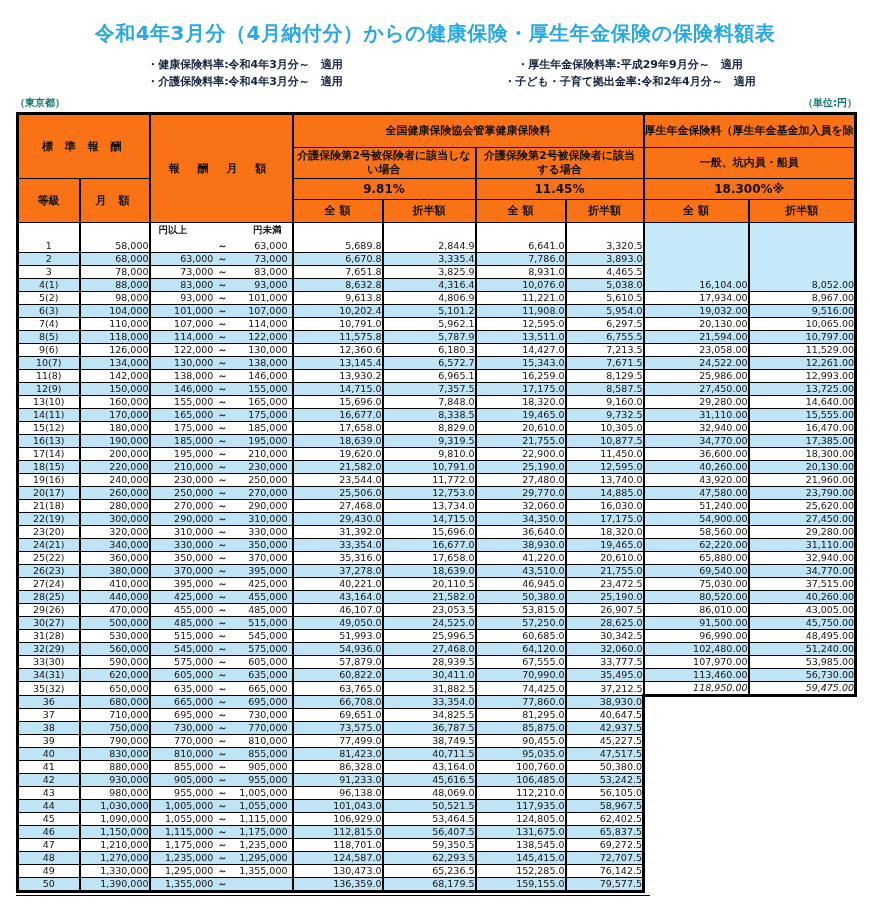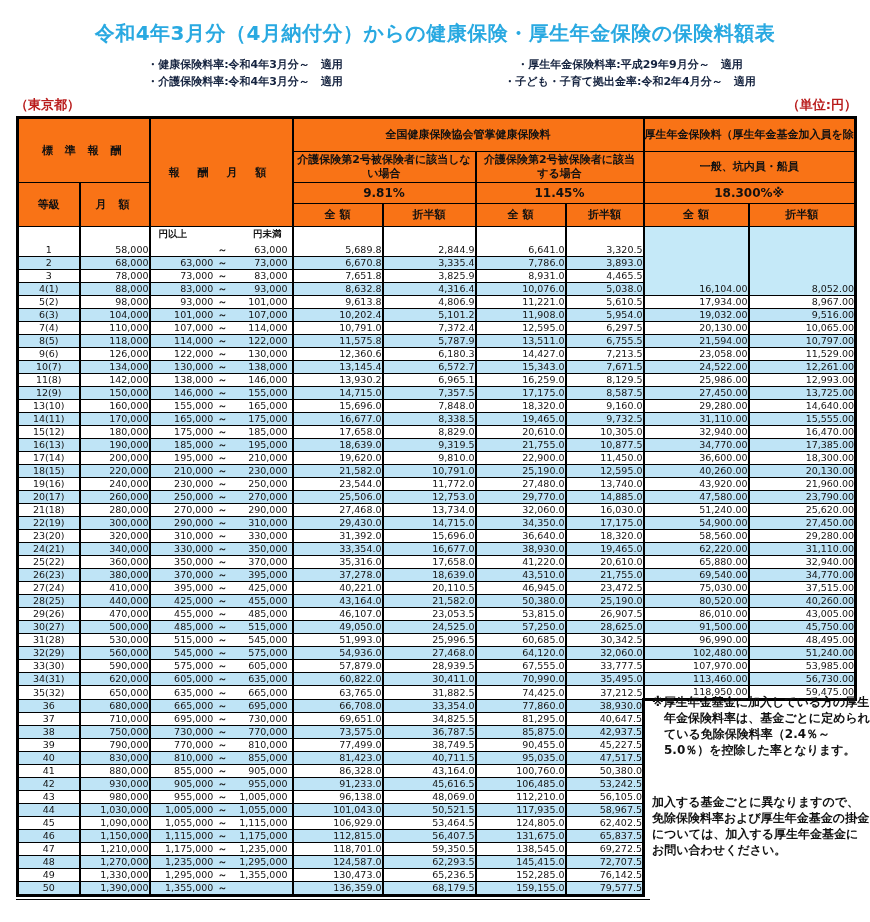--- a/index.html
+++ b/index.html
@@ -21,21 +21,21 @@
     grid-template-columns:290px auto;
     grid-auto-flow:row;
     font-size:11px;font-weight:bold;
     line-height:17px;
     color:#15233f;
     text-align:center;
   }
   .meta-row{
     width:842px;margin:6px 16px 2px 15px;
     display:flex;justify-content:space-between;align-items:flex-end;
-    font-size:13px;font-weight:bold;color:#b91c1c;
+    font-size:10px;font-weight:bold;color:#0f766e;
   }
   .table-wrap{position:relative;margin-left:16px;width:852px;}
   table.premium{
     border-collapse:collapse;table-layout:fixed;
     width:838px;background:#fff;
   }
   table.premium th,table.premium td{
     border:1px solid #000;
     border-left-width:2px;border-right-width:2px;
     padding:0;overflow:hidden;white-space:nowrap;
@@ -58,21 +58,21 @@
   .pension-sub{font-size:11px;font-weight:bold;letter-spacing:0;}
   tbody td{
     height:12px;font-size:9.5px;line-height:12px;
     vertical-align:middle;color:#141414;
   }
   tbody tr.tall td{height:29px;vertical-align:bottom;}
   tbody tr.alt td{background:#BFE4F6;}
   td.num{text-align:right;padding-right:5px;}
   td.c-grade{text-align:center;}
   td.pens.merged{background:#C5E9F8 !important;vertical-align:bottom;}
-  tr.pens-end td.pens{border-bottom-width:3px;}
+  tr.pens-end td.pens{border-bottom-width:3px;font-style:italic;}
   tr.last td{border-bottom-width:3px;}
   .range-line{display:flex;align-items:flex-end;padding:0 4px;}
   .range-line .lo{flex:1.05;text-align:right;}
   .range-line .tl{width:18px;text-align:center;font-weight:bold;}
   .range-line .hi{flex:1;text-align:right;}
   .range-labels{
     display:flex;justify-content:space-between;
     padding:1px 10px 5px 8px;font-size:9.5px;font-weight:bold;line-height:10px;
   }
   .bottom-rule{width:634px;height:1px;background:#000;margin-top:2px;}
@@ -246,21 +246,21 @@
           <td class="c-grade edge-l">7(4)</td>
           <td class="num">110,000</td>
           <td>
             <div class="range-line">
               <span class="lo">107,000</span>
               <span class="tl">～</span>
               <span class="hi">114,000</span>
             </div>
           </td>
           <td class="num">10,791.0</td>
-          <td class="num">7,372.4</td>
+          <td class="num">5,962.1</td>
           <td class="num">12,595.0</td>
           <td class="num">6,297.5</td>
           <td class="num pens">20,130.00</td>
           <td class="num pens edge-r">10,065.00</td>
         </tr>
         <tr class="alt">
           <td class="c-grade edge-l">8(5)</td>
           <td class="num">118,000</td>
           <td>
             <div class="range-line">
@@ -957,17 +957,13 @@
           </td>
           <td class="num">136,359.0</td>
           <td class="num">68,179.5</td>
           <td class="num">159,155.0</td>
           <td class="num edge-r">79,577.5</td>
         </tr>
       </tbody>
   </table>
   <div class="bottom-rule"></div>
 
-  <div class="side-notes">
-    <p class="note-1">※厚生年金基金に加入している方の厚生年金保険料率は、基金ごとに定められている免除保険料率（2.4％～5.0％）を控除した率となります。</p>
-    <p class="note-2">加入する基金ごとに異なりますので、免除保険料率および厚生年金基金の掛金については、加入する厚生年金基金にお問い合わせください。</p>
-  </div>
 </div>
 
 </body></html>

